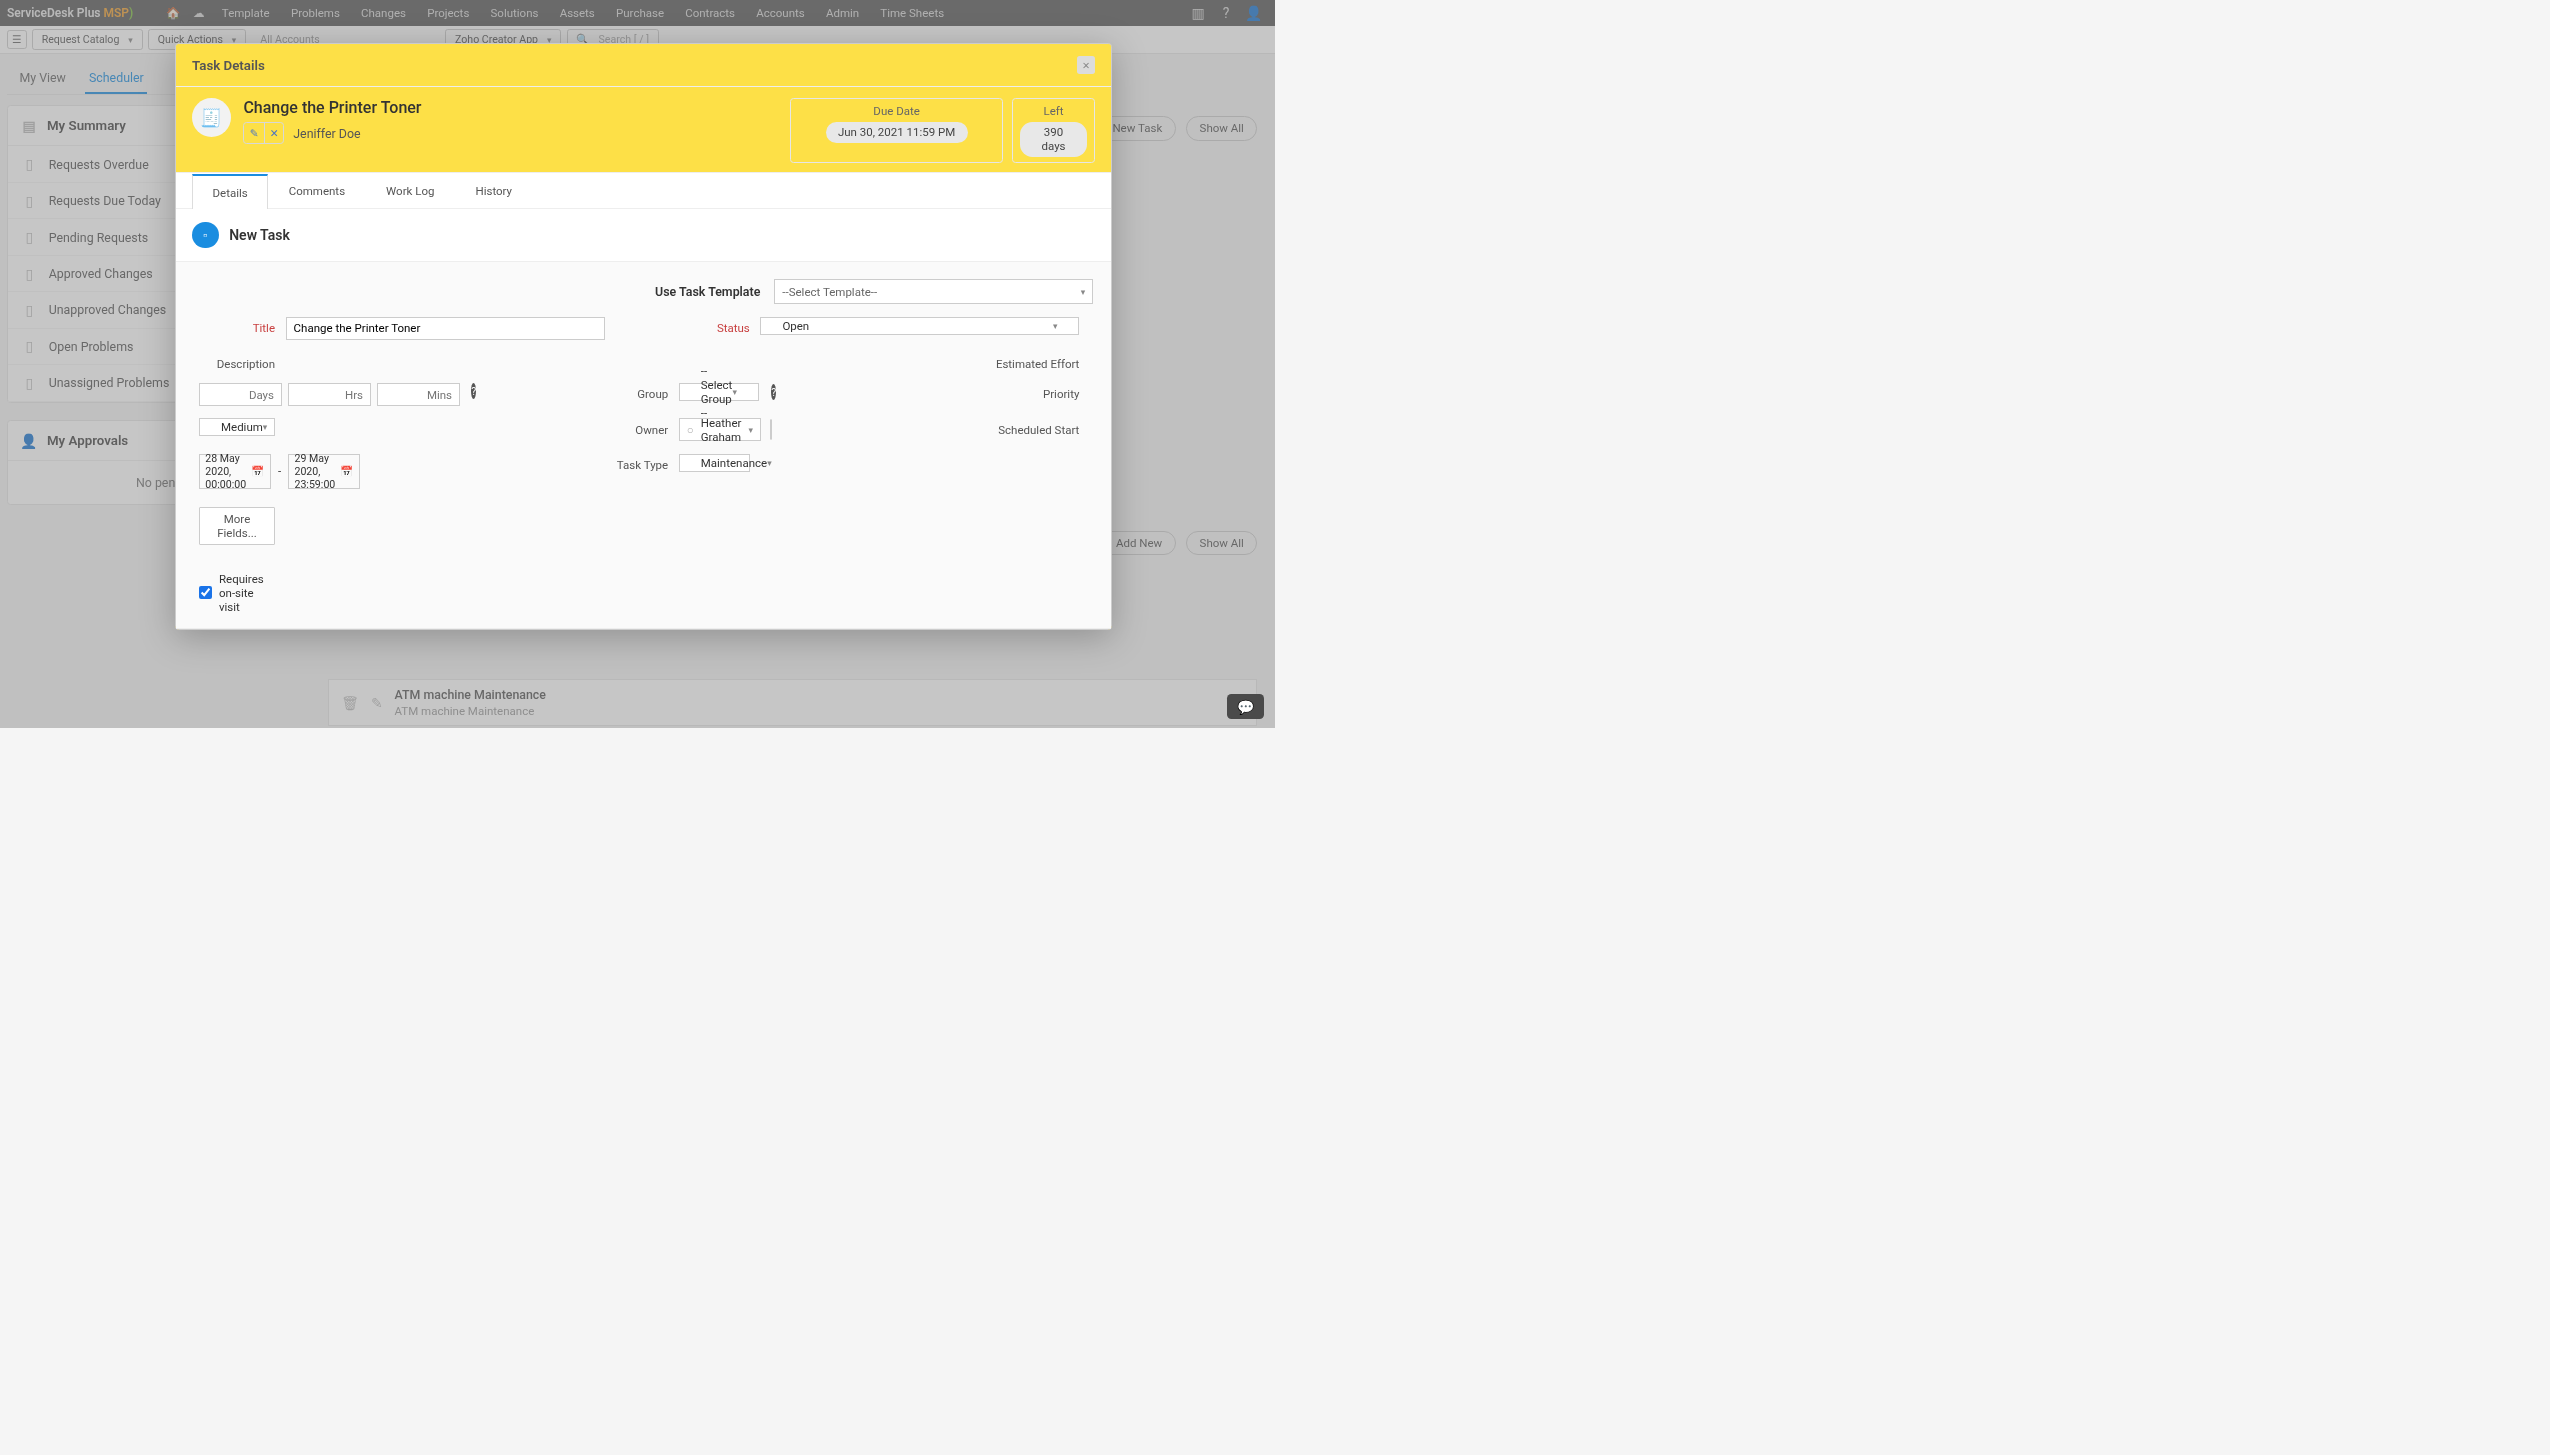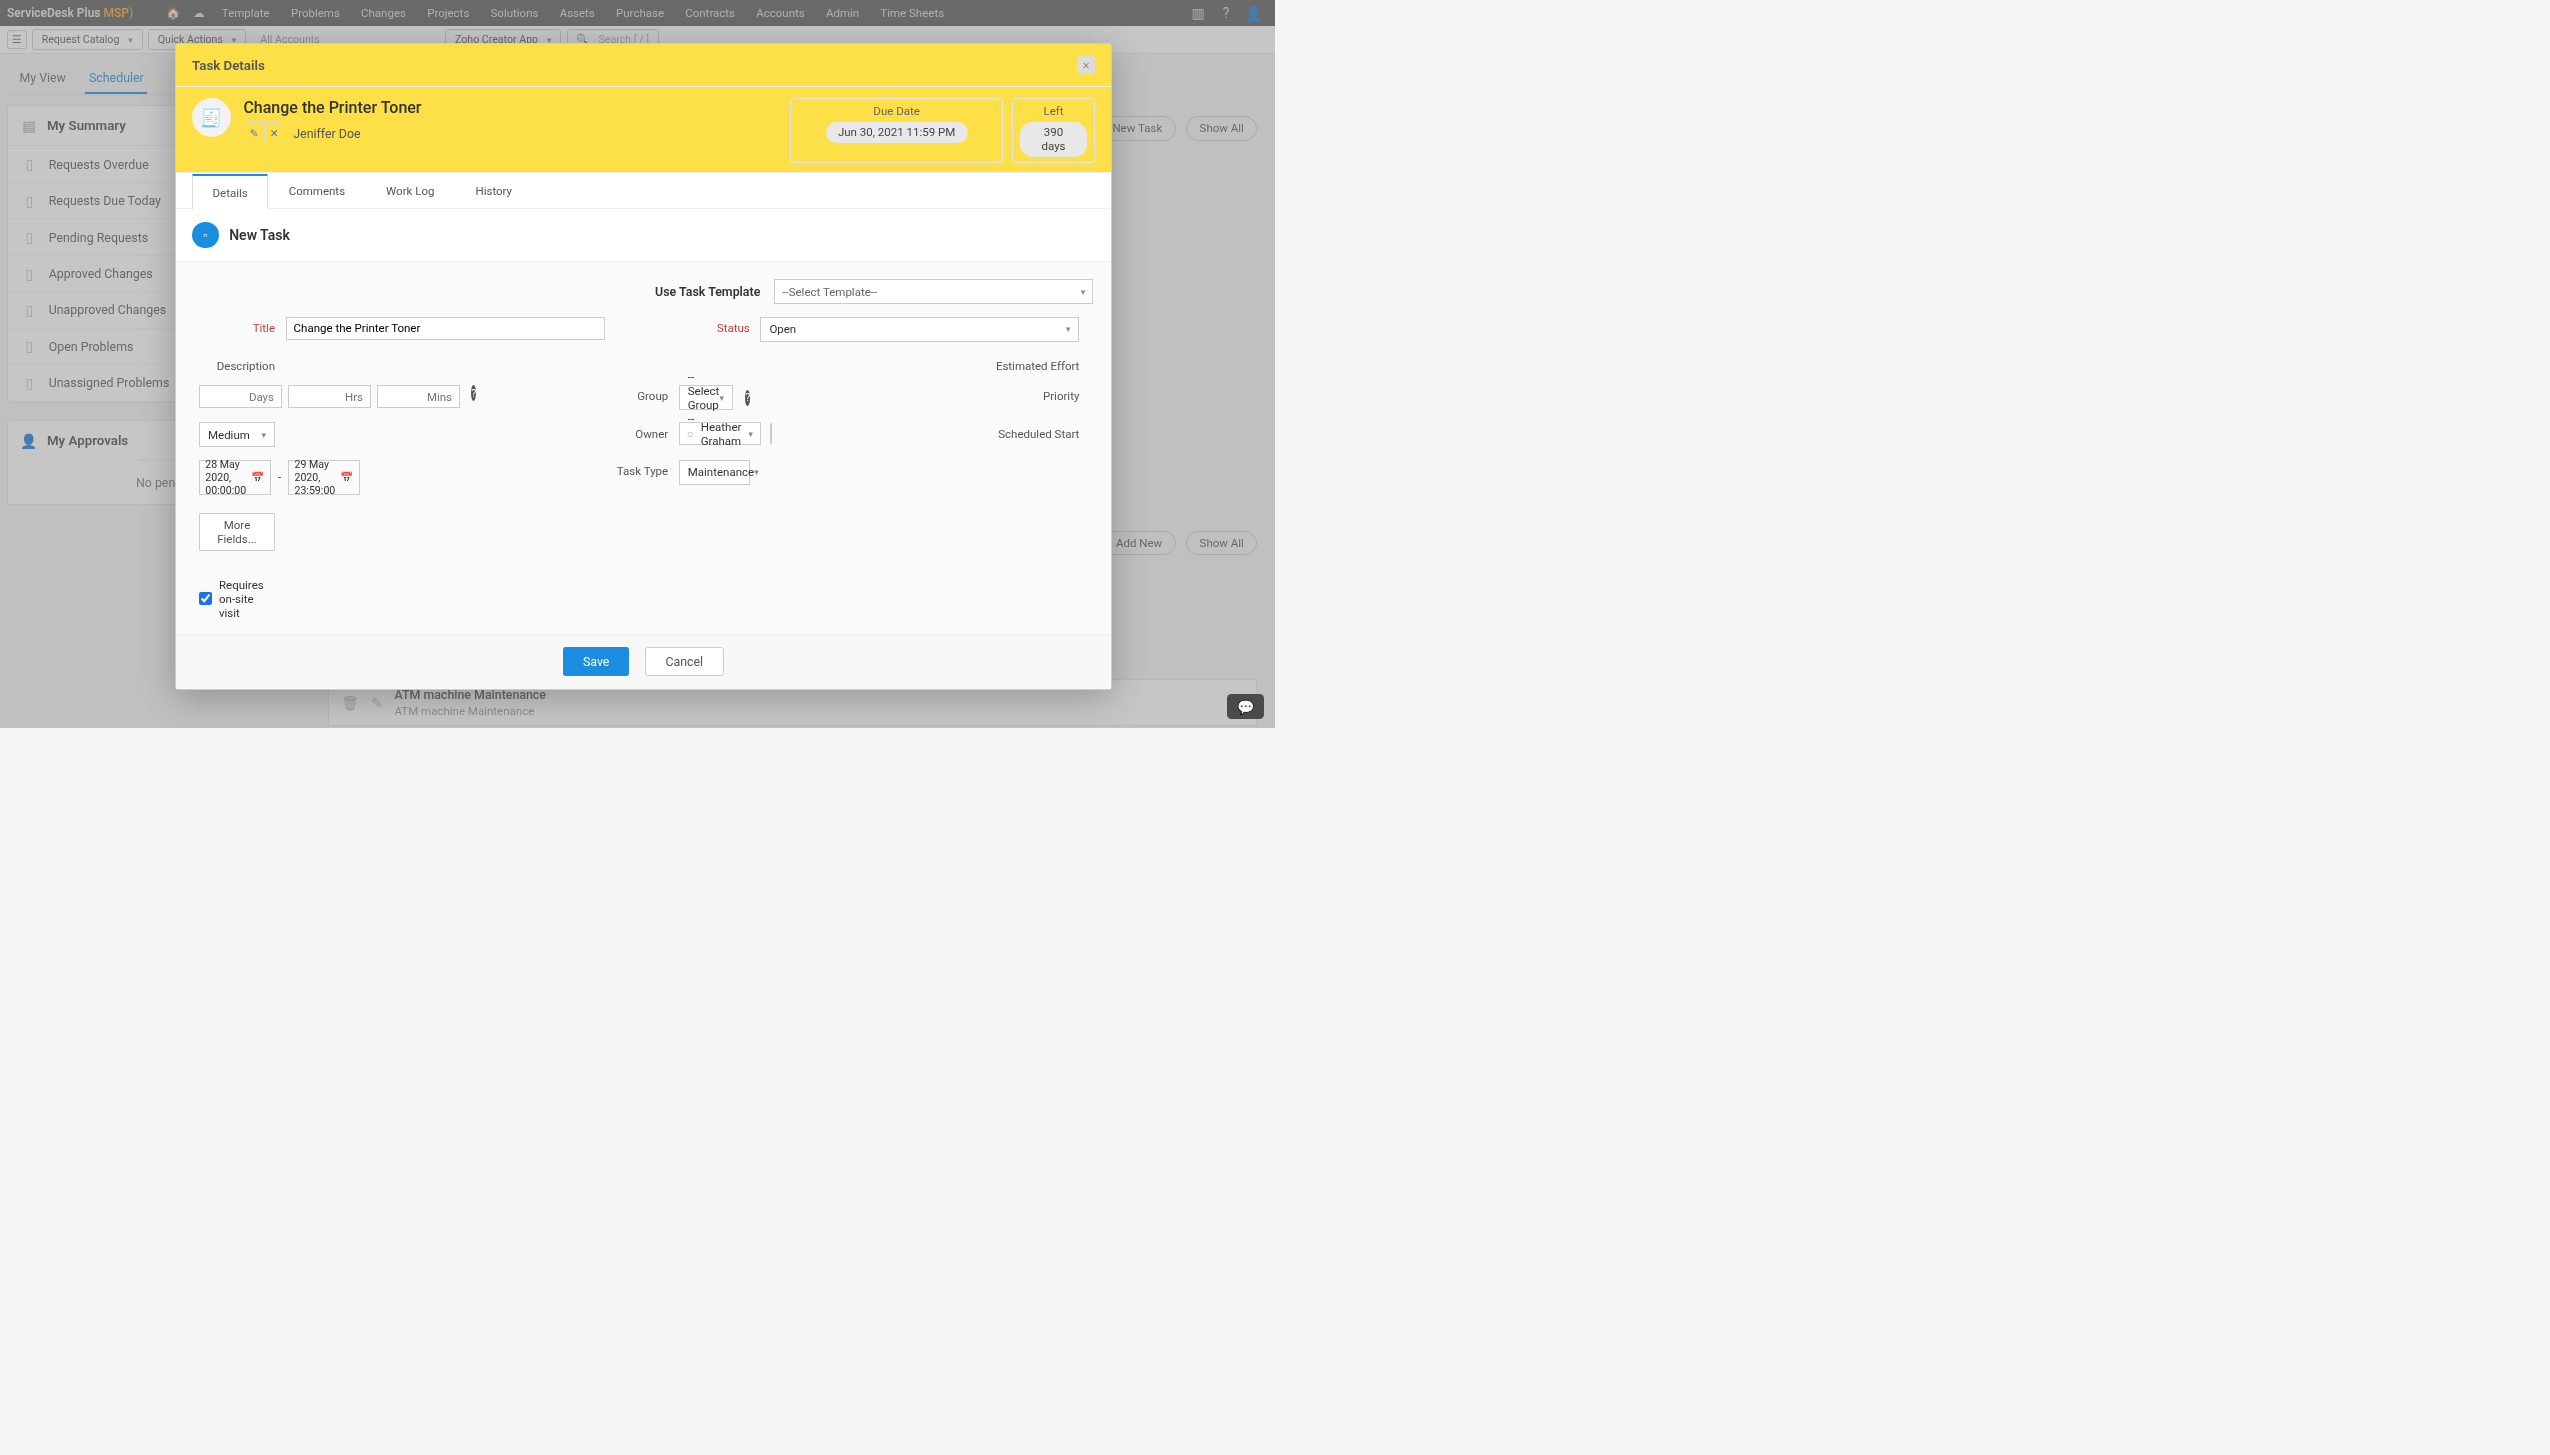--- a/index.html
+++ b/index.html
@@ -57,21 +57,21 @@
 .blue-circle{width:26.6px;height:26.6px;border-radius:50%;background:#1a8de0;display:flex;align-items:center;justify-content:center;color:#fff}
 .form-area{background:#fafafa;padding:12.4px 17.7px 14px 23px;border-bottom:0.9px solid #eee}
 .template-row{display:flex;justify-content:flex-end;align-items:center;gap:14px;padding:5.3px 0 12.4px 0}
 .tmpl-label{font-size:12.4px;font-weight:600;color:#333}
 .select-wide{width:319px;height:25px;border:0.9px solid #ccc;padding:0 7px;font-size:11.5px;color:#666;background:#fff;display:flex;align-items:center;justify-content:space-between}
 .form-grid{display:grid;grid-template-columns:76px 319px 53px 71px 319px;column-gap:10.6px;row-gap:12.4px;align-items:start}
 .flabel{text-align:right;padding-top:4.4px;font-size:11.5px;color:#555}
 .flabel.req{color:#c84040}
 .finput{height:23px;border:0.9px solid #ccc;padding:0 7px;font-size:11.5px;width:100%}
 .ftextarea{width:100%;border:0.9px solid #8fb7e8;padding:5.3px 7px;font-size:11.5px;color:#333;resize:none;height:74px;grid-column:2 / 6;font-family:inherit;position:relative}
-.fselect{height:25px;border:0.9px solid #ccc;padding:0 8px;font-size:11.5px;width:100%;background:#fff;display:flex;align-items:center;justify-content:space-between}
+.fselect{height:18px;border:0.9px solid #ccc;padding:0 21px;font-size:11.5px;width:100%;background:#fff;display:flex;align-items:center;justify-content:space-between}
 .effort-row{display:flex;gap:6px}
 .effort-in{width:83px;height:23px;border:0.9px solid #ccc;text-align:right;padding:0 7px;font-size:11.5px}
 .help-icon{width:16px;height:16px;border-radius:50%;background:#555;color:#fff;display:inline-flex;align-items:center;justify-content:center;font-size:10.6px;margin-left:5.3px}
 .date-row{display:flex;align-items:center;gap:7px}
 .date-in{height:35px;border:0.9px solid #ccc;padding:0 5.3px;font-size:10.6px;display:flex;align-items:center;gap:5.3px;width:142px;justify-content:space-between}
 .owner-row{display:flex;align-items:center;gap:8.9px}
 .owner-sel{height:23px;border:0.9px solid #ccc;padding:0 7px;font-size:11.5px;width:184px;background:#fff;display:flex;align-items:center;gap:7px}
 .mark-assign{display:flex;align-items:center;border:0.9px solid #ccc;border-radius:12.4px;overflow:hidden;height:21px}
 .mark{padding:0 8.9px;font-size:10.6px;color:#555}
 .more-btn{border:0.9px solid #ccc;background:#fff;padding:4.4px 10.6px;font-size:11.5px;color:#555;border-radius:1px;margin-top:5.3px}
@@ -331,20 +331,16 @@
         <div></div>
 
       <div></div>
       <div class="checkbox-row">
         <input type="checkbox" checked="" style="">
         <span>Requires on-site visit</span>
       </div>
     </div>
   </div>
 
-  <div class="modal-footer">
-    <button class="btn-save">Save</button>
-    <button class="btn-cancel">Cancel</button>
-  </div>
 </div>
 
 <div class="chat-fab">💬</div>
 
 
 </body></html>

